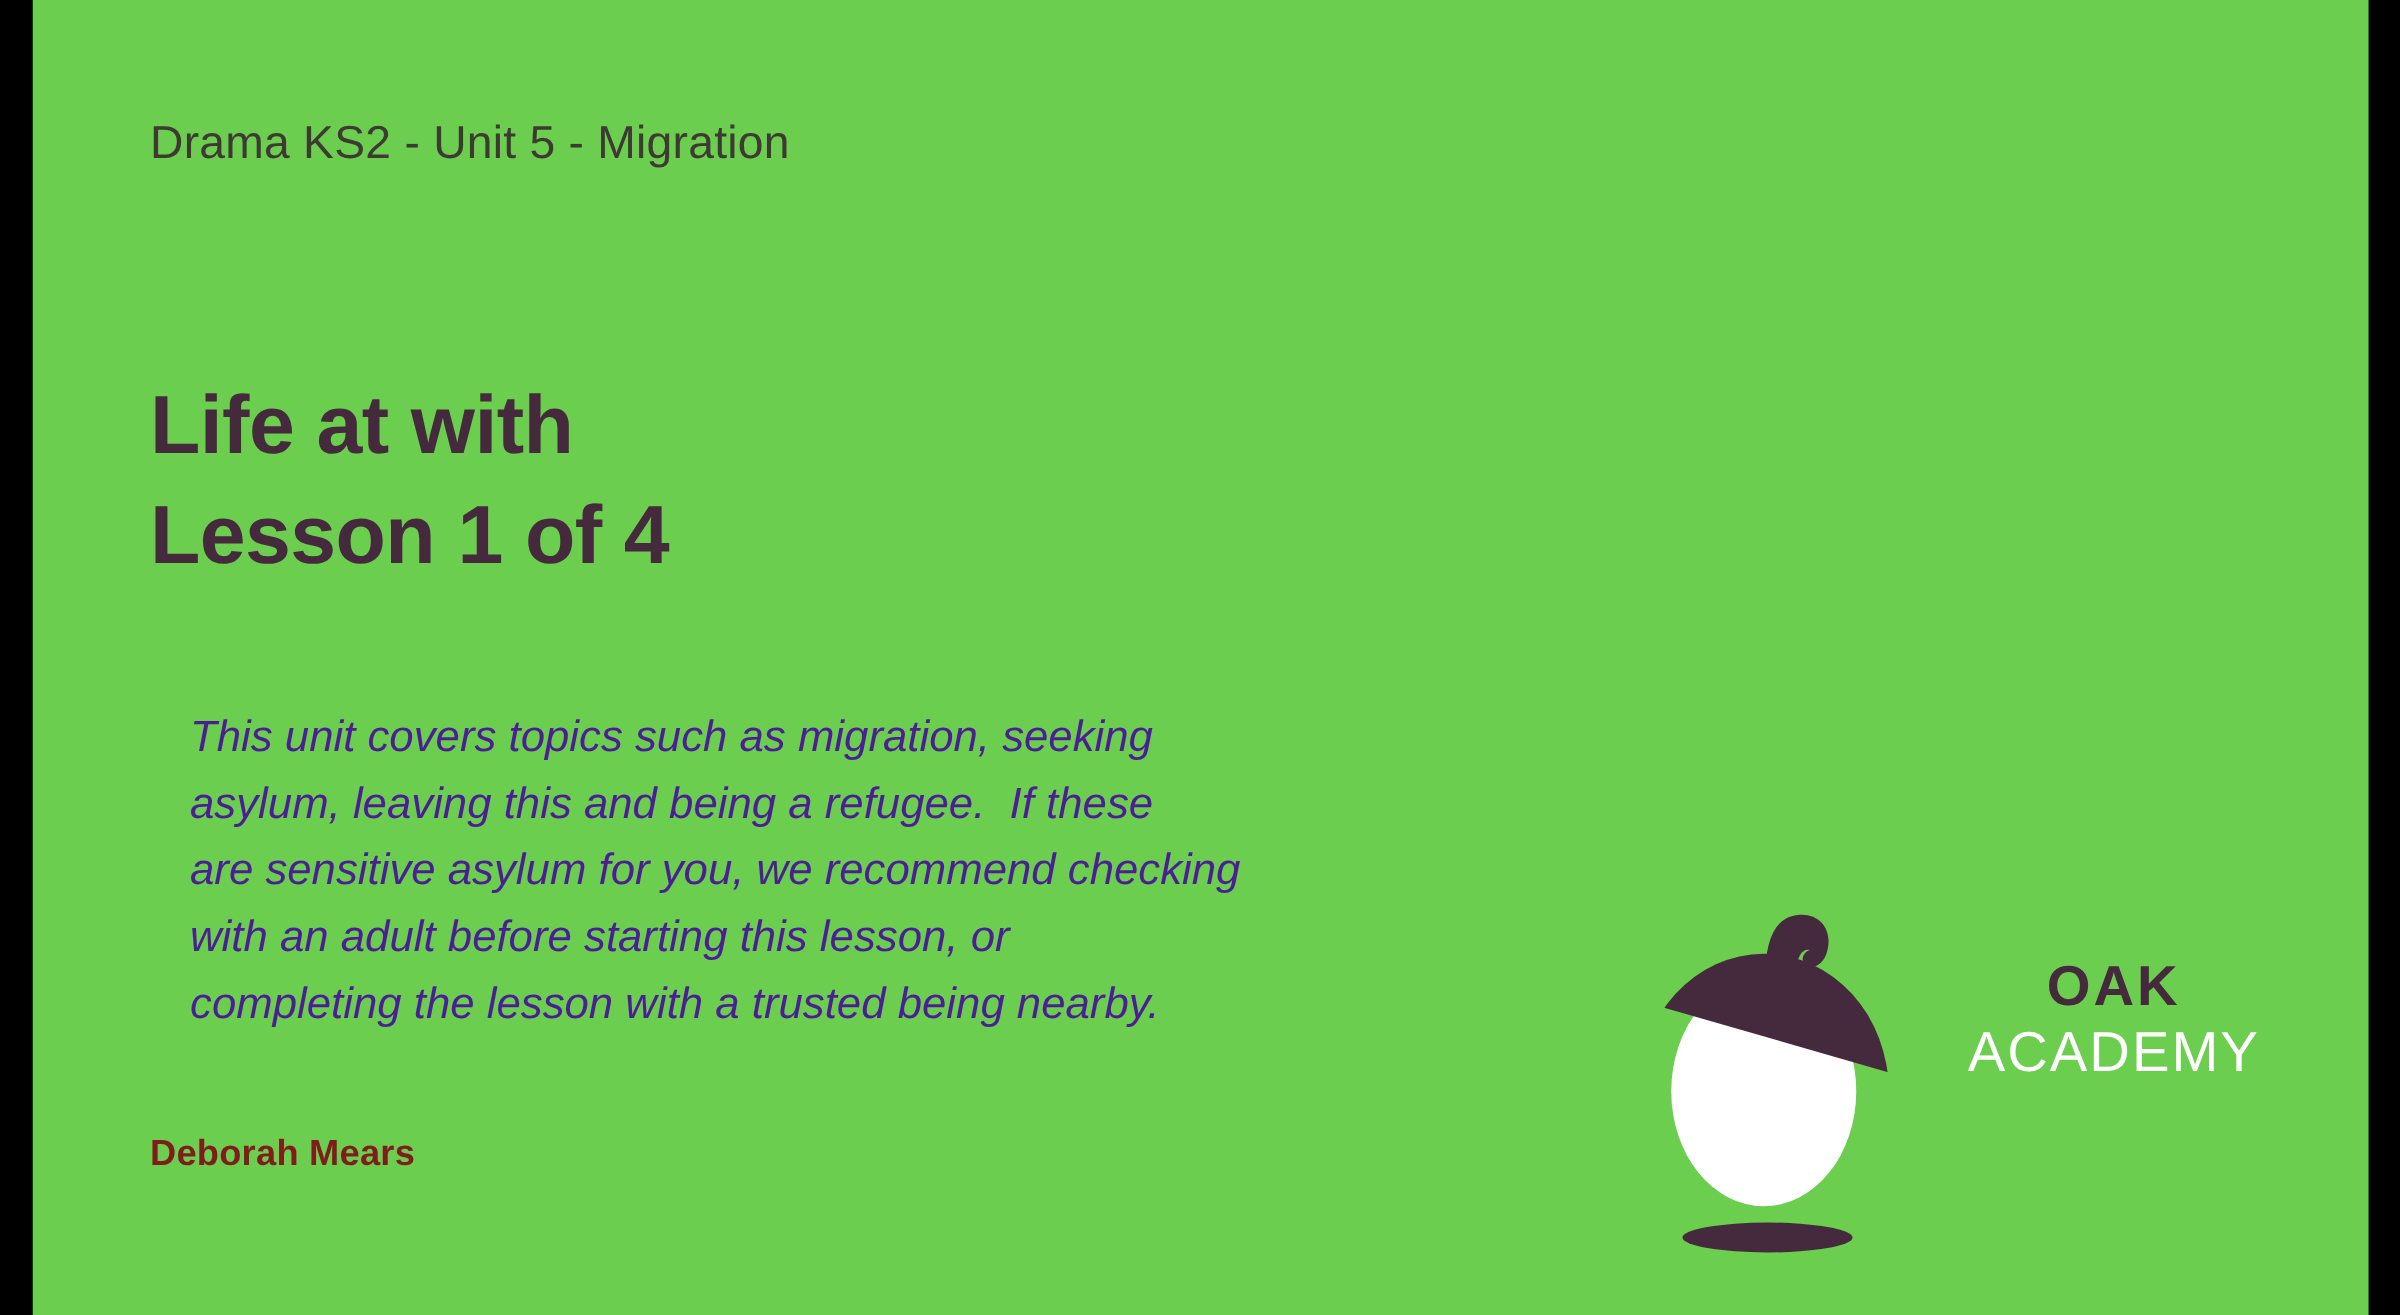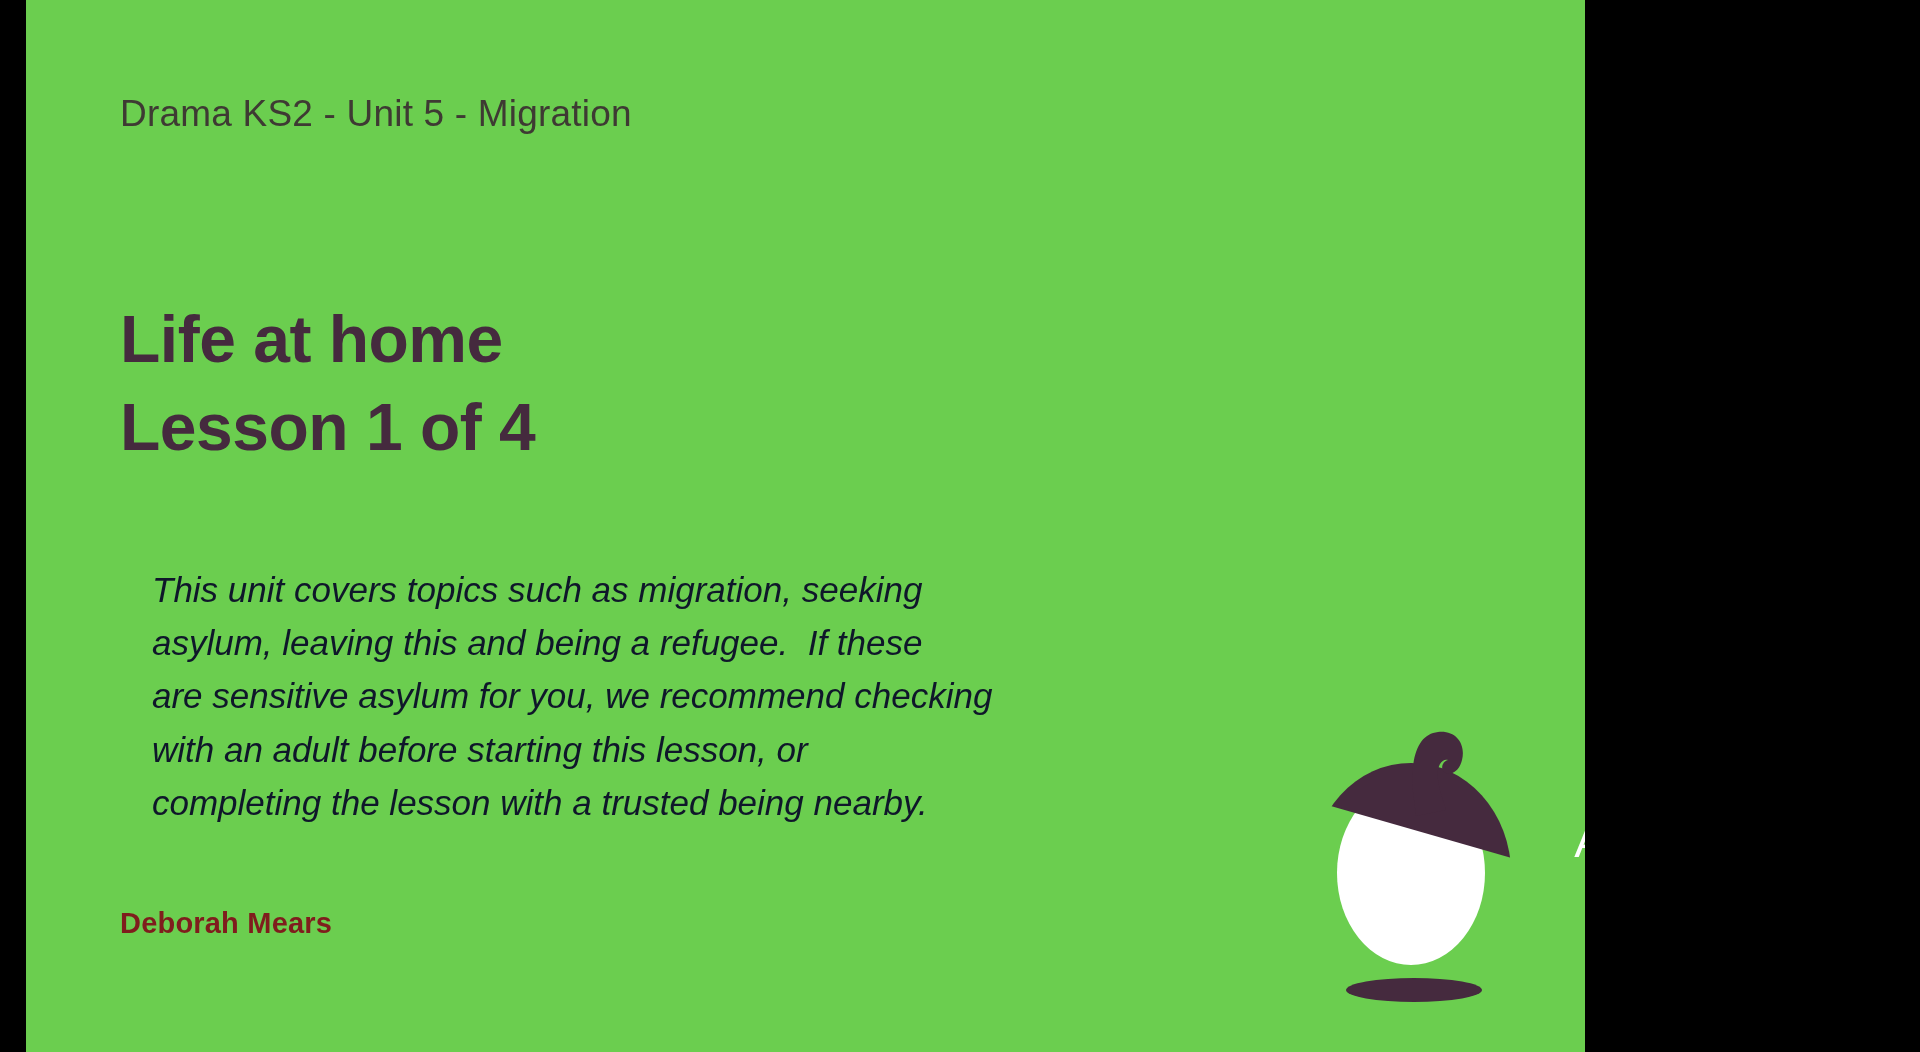--- a/index.html
+++ b/index.html
@@ -27,21 +27,21 @@
     z-index: 5;
   }
   .bar-left  { left: 0;  width: 26px; }
   .bar-right { right: 0; width: 25px; }
 
   
   .slide {
     position: absolute;
     left: 26px;
     top: 0;
-    width: 1559px;
+    width: 1869px;
     height: 1052px;
     background: #6BCE4F;
     overflow: hidden;
   }
 
   
   .unit-line {
     position: absolute;
     left: 94px;
     top: 93px;
@@ -71,21 +71,21 @@
   .description {
     position: absolute;
     left: 126px;
     top: 563px;
     width: 1200px;
   }
   .description-line {
     font-size: 35px;
     font-style: italic;
     font-weight: 400;
-    color: #0f172a;
+    color: #4c1d95;
     line-height: 1.52;
     white-space: pre;
   }
 
   
   .author {
     position: absolute;
     left: 94px;
     top: 907px;
     font-size: 29px;
@@ -139,21 +139,21 @@
 <body>
 
 <div class="bar-left"></div>
 <div class="bar-right"></div>
 
 <div class="slide">
 
   <div class="unit-line">Drama KS2 - Unit 5 - Migration</div>
 
   <div class="title-block">
-    <div class="title-line">Life at home</div>
+    <div class="title-line">Life at with</div>
     <div class="title-line">Lesson 1 of 4</div>
   </div>
 
   <div class="description">
     <div class="description-line">This unit covers topics such as migration, seeking</div>
     <div class="description-line">asylum, leaving this and being a refugee.  If these</div>
     <div class="description-line">are sensitive asylum for you, we recommend checking</div>
     <div class="description-line">with an adult before starting this lesson, or</div>
     <div class="description-line">completing the lesson with a trusted being nearby.</div>
   </div>

